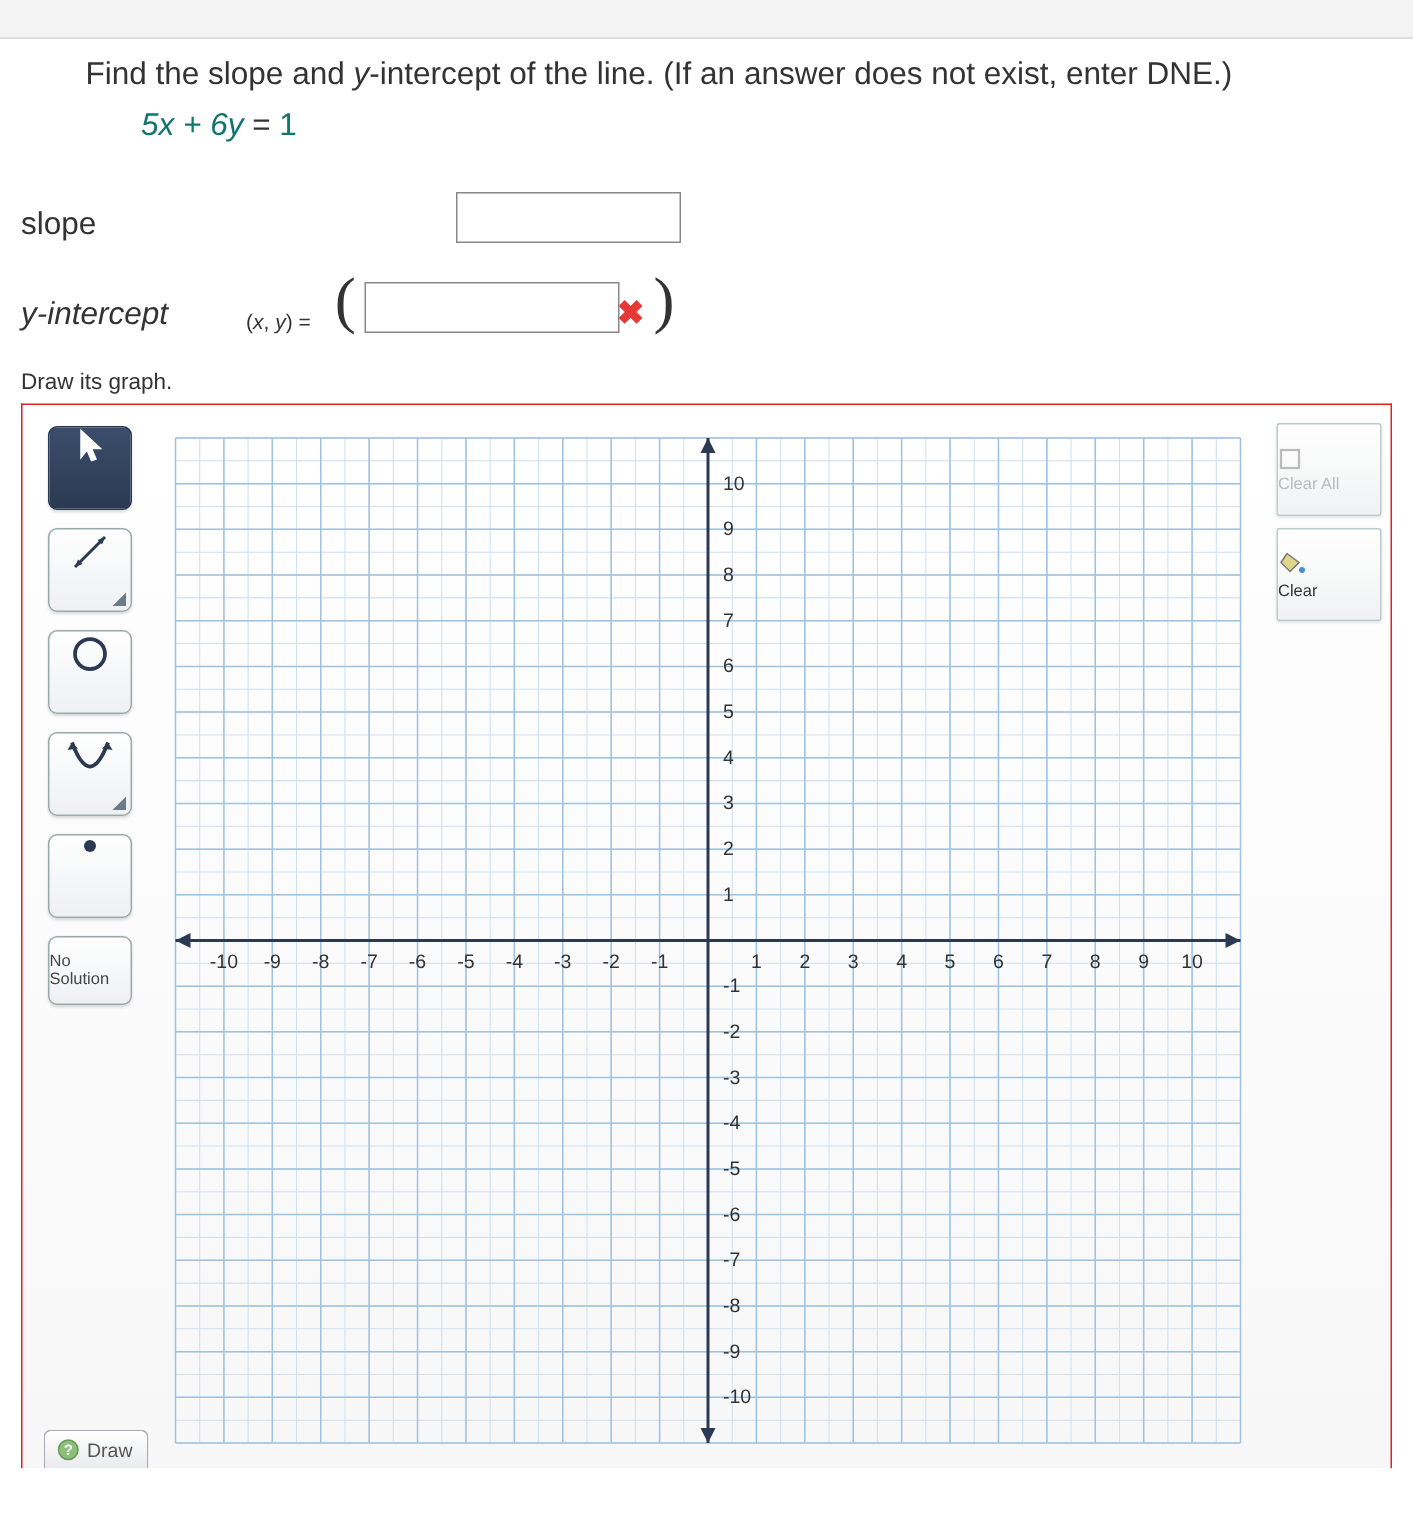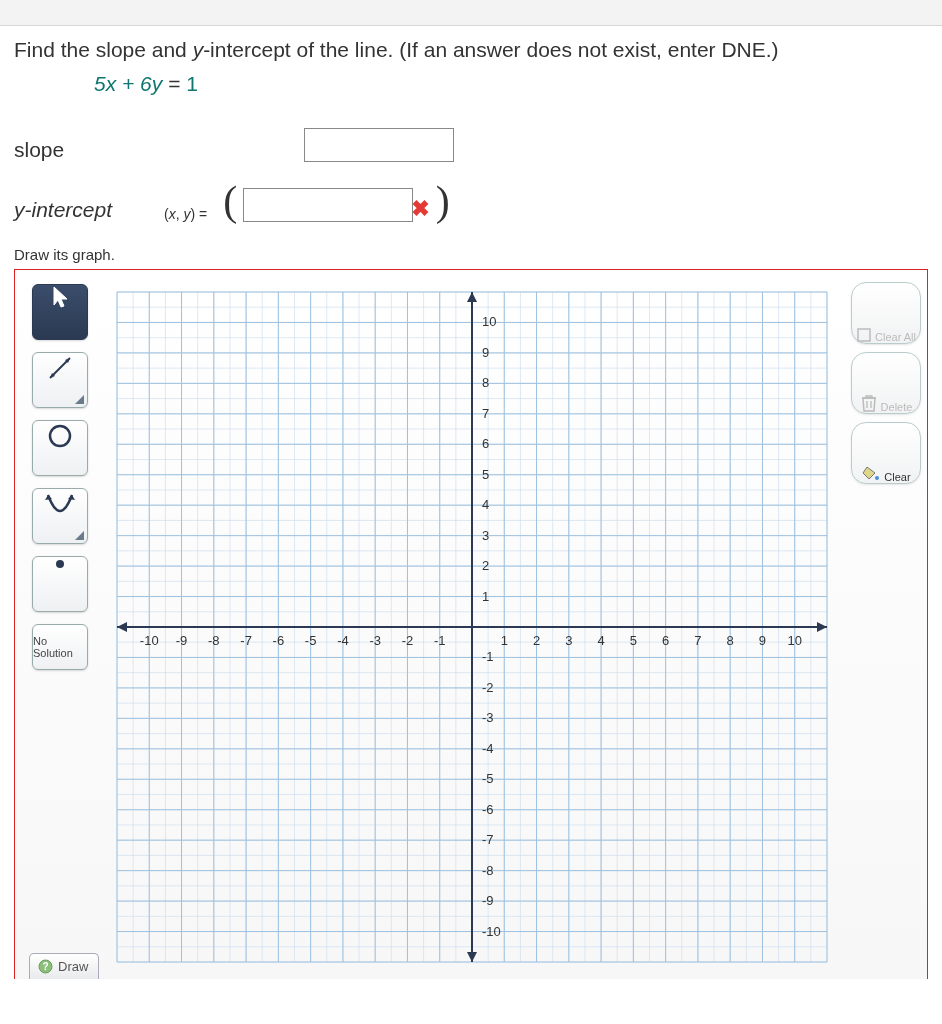--- a/index.html
+++ b/index.html
@@ -15,20 +15,21 @@
   background: #f3f3f3;
   border-bottom: 1px solid #d6d6d6;
 }
 .content {
   padding: 12px 14px 0 14px;
 }
 .question-line {
   font-size: 21px;
   color: #333;
   margin-bottom: 10px;
+  margin-left: 43px;
 }
 .ital { font-style: italic; }
 .equation {
   margin-left: 80px;
   margin-top: 8px;
   margin-bottom: 18px;
   font-size: 21px;
 }
 .red { color: #0f766e; }
 .inputs-block {
@@ -133,26 +134,26 @@
   right: 6px;
   top: 12px;
   width: 70px;
   display: flex;
   flex-direction: column;
   gap: 8px;
 }
 .right-btn {
   height: 62px;
   border: 1px solid #bcc;
-  border-radius: 15px;
+  border-radius: 2px;
   background: linear-gradient(#fff,#f1f2f3);
   box-shadow: 0 1px 2px rgba(0,0,0,0.1);
   display: flex;
-  flex-direction: row;
-  align-items: flex-end;
+  flex-direction: column;
+  align-items: flex-start;
   justify-content: center;
   font-size: 11px;
   color: #bbb;
   cursor: pointer;
   gap: 3px;
 }
 .right-btn.enabled { color: #333; }
 .canvas-area {
   flex: 1;
   position: relative;
@@ -436,27 +437,20 @@
         </svg>
     </div>
 
     <div class="right-col">
       <div class="right-btn">
         <svg width="16" height="16" viewBox="0 0 16 16">
             <rect x="2" y="2" width="12" height="12" fill="none" stroke="#bbb" stroke-width="1.5"></rect>
           </svg>
         <span>Clear All</span>
       </div>
-      <div class="right-btn">
-        <svg width="18" height="20" viewBox="0 0 18 20">
-            <path d="M3 5 L15 5 L14 18 L4 18 Z" fill="none" stroke="#bbb" stroke-width="1.5"></path>
-            <path d="M2 5 L16 5 M6 5 L6 3 L12 3 L12 5 M7 8 L7 15 M11 8 L11 15" stroke="#bbb" stroke-width="1.3" fill="none"></path>
-          </svg>
-        <span>Delete</span>
-      </div>
       <div class="right-btn enabled">
         <svg width="20" height="18" viewBox="0 0 20 18">
             <path d="M6 2 L14 8 L8 14 L2 8 Z" fill="#e0d68a" stroke="#777" stroke-width="1"></path>
             <circle cx="16" cy="13" r="2" fill="#4a90d9"></circle>
           </svg>
         <span>Clear</span>
       </div>
     </div>
 
     <div class="help-btn">

